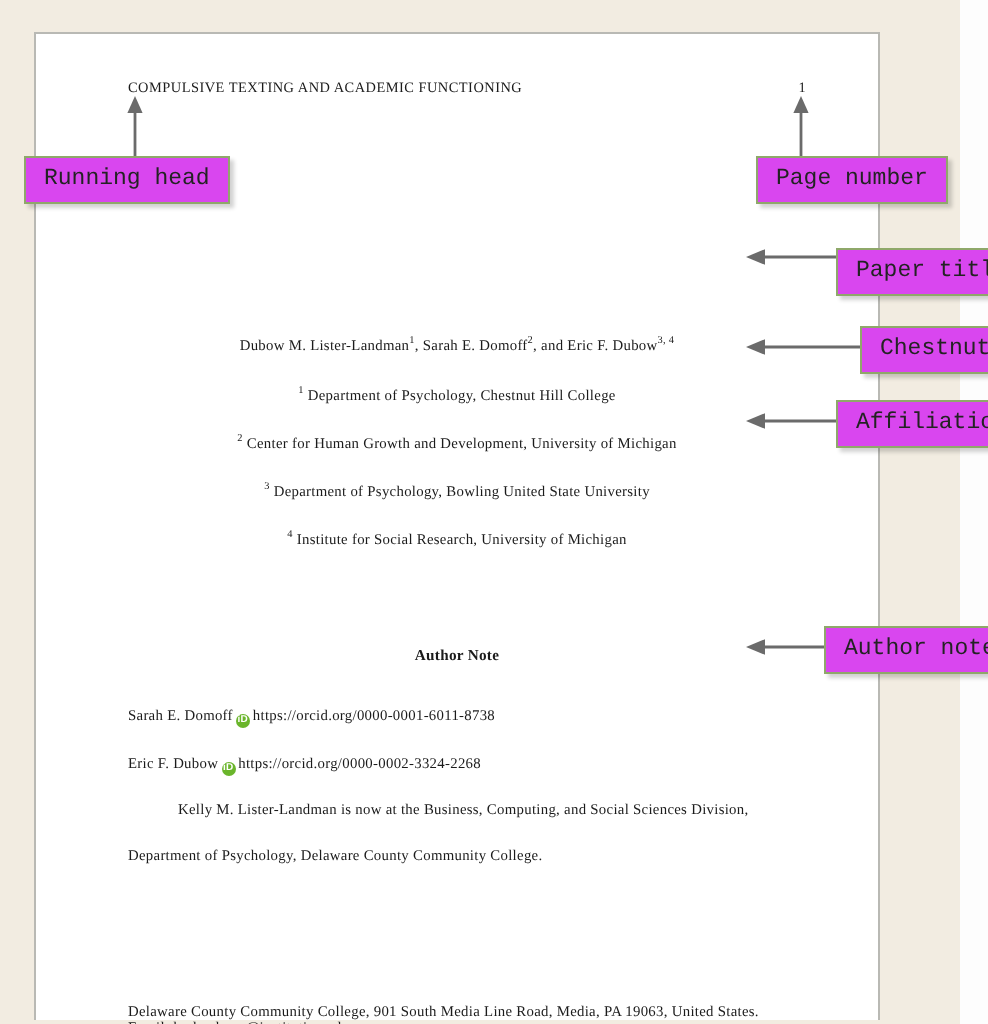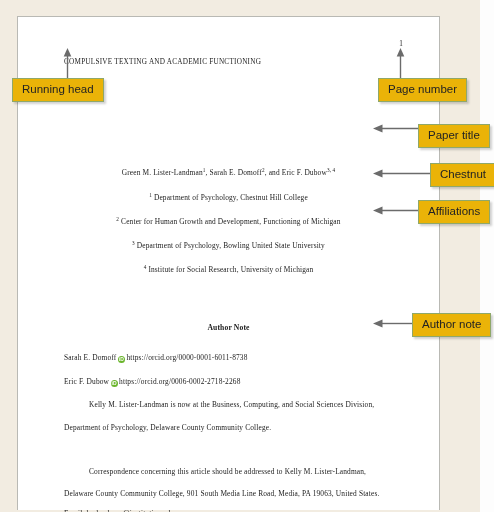--- a/index.html
+++ b/index.html
@@ -46,21 +46,20 @@
     letter-spacing: 0.15px;
     white-space: nowrap;
   }
 
   #running-head {
     position: absolute;
     left: 46px;
     top: 23px;
     font-size: 7.2px;
     letter-spacing: 0.25px;
-    margin-top: 18px;
   }
 
   #page-number {
     position: absolute;
     left: 0;
     right: 36px;
     top: 23px;
     text-align: right;
     font-size: 7.2px;
   }
@@ -116,21 +115,21 @@
     white-space: nowrap;
   }
   .note-indent { left: 71px; }
 
   #orcid-1 { top: 336px; }
   #orcid-2 { top: 360px; }
   #note-p1-a { top: 383px; }
   #note-p1-b { top: 406px; text-align: center; }
   #note-p2   { top: 428px; }
   #note-p3-a { top: 450px; }
-  #note-p3-b { top: 472px; }
+  #note-p3-b { top: 484px; }
   #note-p4   { top: 492px; }
 
   .orcid-icon {
     display: inline-block;
     width: 7px;
     height: 7px;
     border-radius: 50%;
     background: #6ab52b;
     color: #ffffff;
     font-family: "Liberation Sans", sans-serif;
@@ -138,24 +137,24 @@
     font-weight: bold;
     line-height: 7px;
     text-align: center;
     vertical-align: -1px;
     margin: 0 1.5px;
   }
 
   
   .callout {
     position: absolute;
-    background: #eab308;
+    background: #d946ef;
     border: 1px solid #8fa86a;
     color: #232323;
-    font-family: Liberation Sans, sans-serif;
+    font-family: Liberation Mono, monospace;
     font-size: 11.5px;
     line-height: 1;
     padding: 5px 9px;
     box-shadow: 2px 2px 2px rgba(0,0,0,0.18);
     white-space: nowrap;
     box-sizing: border-box;
   }
 
   #callout-running-head { left: 12px;  top: 78px;  }
   #callout-page-number  { left: 378px; top: 78px;  }
@@ -191,51 +190,50 @@
 <div id="right-strip"></div>
 
 <div id="page">
 
   <div class="doc-text" id="running-head">COMPULSIVE TEXTING AND ACADEMIC FUNCTIONING</div>
 
   <div class="doc-text" id="page-number">1</div>
 
 
   <div class="doc-text" id="authors-line">
-    <span>Green M. Lister-Landman</span><sup>1</sup><span>, </span><span>Sarah E. Domoff</span><sup>2</sup><span>, and </span><span>Eric F. Dubow</span><sup>3, 4</sup>
+    <span>Dubow M. Lister-Landman</span><sup>1</sup><span>, </span><span>Sarah E. Domoff</span><sup>2</sup><span>, and </span><span>Eric F. Dubow</span><sup>3, 4</sup>
   </div>
 
   <div class="doc-text aff" id="aff-1">
     <sup>1</sup><span> Department of Psychology, Chestnut Hill College</span>
   </div>
   <div class="doc-text aff" id="aff-2">
-    <sup>2</sup><span> Center for Human Growth and Development, Functioning of Michigan</span>
+    <sup>2</sup><span> Center for Human Growth and Development, University of Michigan</span>
   </div>
   <div class="doc-text aff" id="aff-3">
     <sup>3</sup><span> Department of Psychology, Bowling United State University</span>
   </div>
   <div class="doc-text aff" id="aff-4">
     <sup>4</sup><span> Institute for Social Research, University of Michigan</span>
   </div>
 
   <div class="doc-text" id="author-note-heading">Author Note</div>
 
   <div class="doc-text note-line" id="orcid-1">
     <span>Sarah E. Domoff</span><span class="orcid-icon">iD</span><span>https://orcid.org/0000-0001-6011-8738</span>
   </div>
 
   <div class="doc-text note-line" id="orcid-2">
-    <span>Eric F. Dubow</span><span class="orcid-icon">iD</span><span>https://orcid.org/0006-0002-2718-2268</span>
+    <span>Eric F. Dubow</span><span class="orcid-icon">iD</span><span>https://orcid.org/0000-0002-3324-2268</span>
   </div>
 
   <div class="doc-text note-line note-indent" id="note-p1-a">Kelly M. Lister-Landman is now at the Business, Computing, and Social Sciences Division,</div>
   <div class="doc-text note-line" id="note-p1-b">Department of Psychology, Delaware County Community College.</div>
 
 
-  <div class="doc-text note-line note-indent" id="note-p3-a">Correspondence concerning this article should be addressed to Kelly M. Lister-Landman,</div>
   <div class="doc-text note-line" id="note-p3-b">Delaware County Community College, 901 South Media Line Road, Media, PA 19063, United States.</div>
 
   <div class="doc-text note-line" id="note-p4">Email: kmlandman@institution.edu</div>
 
 </div>
 
 <div class="v-arrow" id="arrow-running-head">
   <svg width="9" height="32" viewBox="0 0 9 32">
     <line x1="4.5" y1="32" x2="4.5" y2="7" stroke="#6b6b6b" stroke-width="1.4"></line>
     <polygon points="4.5,0 8.3,8.5 0.7,8.5" fill="#6b6b6b"></polygon>

